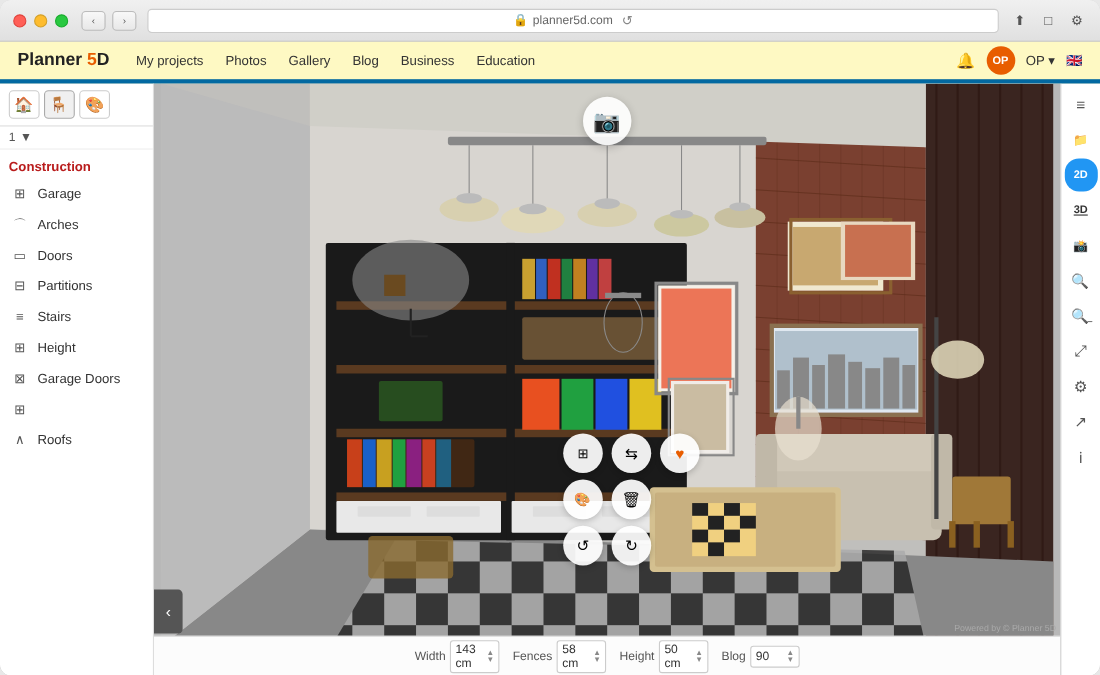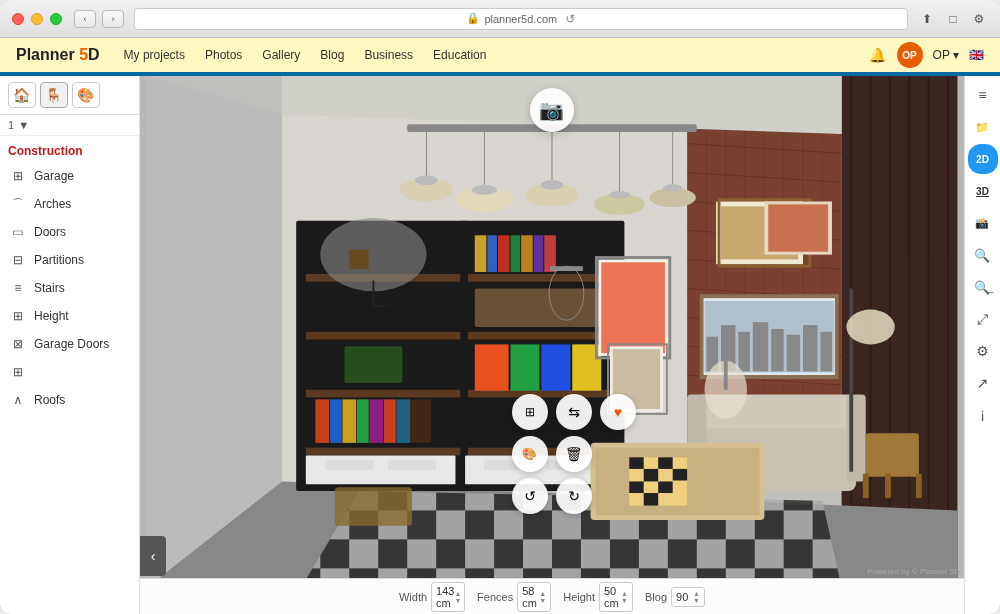--- a/index.html
+++ b/index.html
@@ -307,21 +307,21 @@
       gap: 4px;
       justify-content: center;
     }
 
     .measurement-input {
       background: white;
       border: 1px solid #ccc;
       border-radius: 3px;
       padding: 2px 4px;
       font-size: 11px;
-      width: 34px;
+      width: 45px;
       display: flex;
       align-items: center;
       justify-content: space-between;
     }
 
     .measurement-spinners {
       display: flex;
       flex-direction: column;
       font-size: 7px;
       color: #888;

